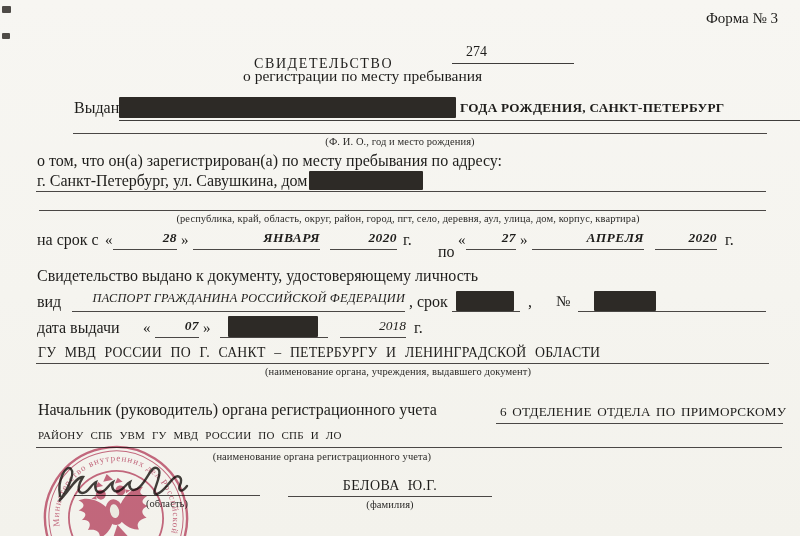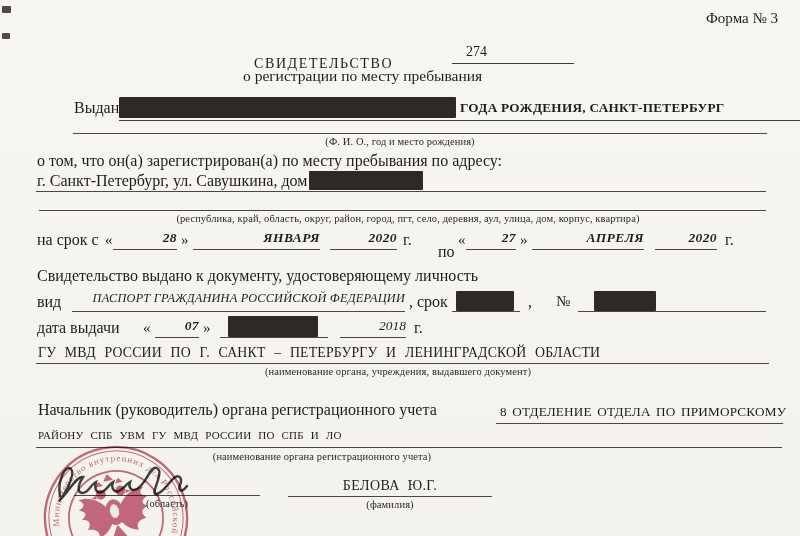--- a/index.html
+++ b/index.html
@@ -88,21 +88,21 @@
     <span class="abs redact" style="left:8px;top:-2px;width:90px;height:21px;"></span>
   </div>
   <div class="abs cell" style="left:340px;top:318px;width:66px;height:19px;font-size:13.5px;">2018</div>
   <div class="abs body16" style="left:414px;top:319px;">г.</div>
 
   <div class="abs caps" style="left:38px;top:345px;font-size:13.8px;word-spacing:5px;white-space:nowrap;">ГУ МВД РОССИИ ПО Г. САНКТ – ПЕТЕРБУРГУ И ЛЕНИНГРАДСКОЙ ОБЛАСТИ</div>
   <div class="abs ln" style="left:36px;top:363px;width:733px;"></div>
   <div class="abs cap" style="left:0;top:366px;width:780px;margin-left:8px;">(наименование органа, учреждения, выдавшего документ)</div>
 
   <div class="abs body16" style="left:38px;top:401px;">Начальник (руководитель) органа регистрационного учета</div>
-  <div class="abs caps" style="left:500px;top:404px;font-size:13.2px;word-spacing:2px;white-space:nowrap;">8 ОТДЕЛЕНИЕ ОТДЕЛА ПО ПРИМОРСКОМУ</div>
+  <div class="abs caps" style="left:500px;top:404px;font-size:13.2px;word-spacing:2px;white-space:nowrap;">6 ОТДЕЛЕНИЕ ОТДЕЛА ПО ПРИМОРСКОМУ</div>
   <div class="abs ln" style="left:496px;top:423px;width:287px;"></div>
   <div class="abs caps" style="left:38px;top:429px;font-size:11px;word-spacing:4px;white-space:nowrap;">РАЙОНУ СПБ УВМ ГУ МВД РОССИИ ПО СПБ И ЛО</div>
   <div class="abs ln" style="left:36px;top:447px;width:746px;"></div>
   <div class="abs cap" style="left:0;top:451px;width:644px;">(наименование органа регистрационного учета)</div>
 
   <div class="abs ln" style="left:74px;top:495px;width:186px;border-top-width:1.5px;"></div>
   <div class="abs cap" style="left:74px;top:498px;width:186px;">(область)</div>
 
   <div class="abs" style="left:288px;top:478px;width:204px;text-align:center;font-size:14px;word-spacing:4px;letter-spacing:.4px;">БЕЛОВА Ю.Г.</div>
   <div class="abs ln" style="left:288px;top:496px;width:204px;border-top-width:1.5px;"></div>

